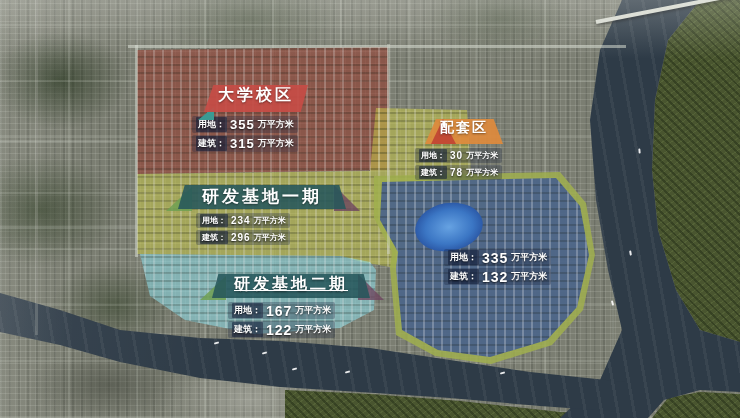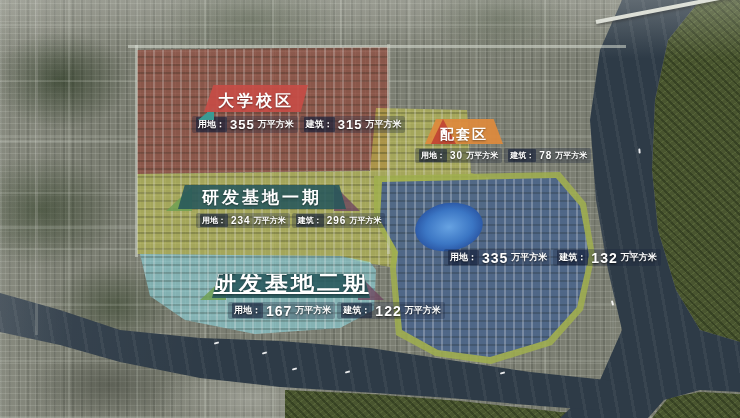--- a/index.html
+++ b/index.html
@@ -79,54 +79,54 @@
     box-shadow:0 2px 3px rgba(0,0,0,.45);}
   .boat{position:absolute;width:5px;height:2px;background:rgba(255,255,255,.9);
     transform:rotate(-14deg);border-radius:1px;}
 
   
   .haze{background:linear-gradient(180deg, rgba(246,246,241,.25), transparent 14%),
     linear-gradient(90deg, rgba(246,246,241,.10), transparent 10%);}
 
   
   .lg{position:absolute;z-index:10;}
-  .banner{position:relative;display:flex;align-items:flex-end;justify-content:center;
+  .banner{position:relative;display:flex;align-items:flex-start;justify-content:center;
     color:#fff;font-weight:700;white-space:nowrap;
     text-shadow:0 1px 2px rgba(0,0,0,.45);}
   .bn-red{background:rgba(198,76,70,.93);}
   .bn-orange{background:rgba(222,138,60,.93);}
   .bn-teal{background:rgba(37,87,91,.88);}
 
   .bn1{margin-left:12px;width:104px;height:27px;font-size:16px;letter-spacing:3px;
     clip-path:polygon(9% 0,100% 0,93% 100%,0 100%);}
   .accent-teal{position:absolute;left:6px;top:22px;width:16px;height:13px;
     background:#3a9a93;clip-path:polygon(0 100%,100% 0,100% 100%);}
 
   .bn2{margin-left:10px;width:78px;height:25px;font-size:14px;letter-spacing:2px;
     clip-path:polygon(14% 0,88% 0,100% 100%,0 100%);}
   .bn2::before{content:"";position:absolute;left:6px;bottom:0;width:0;height:0;
     border-left:12px solid transparent;border-right:13px solid transparent;
     border-bottom:25px solid rgba(190,62,50,.85);}
 
   .bn-teal.bn3{width:168px;height:24px;font-size:17px;letter-spacing:3px;
     clip-path:polygon(4% 0,96% 0,100% 100%,0 100%);}
-  .bn-teal.bn4{width:158px;height:24px;font-size:23px;letter-spacing:3px;
+  .bn-teal.bn4{width:158px;height:24px;font-size:16px;letter-spacing:3px;
     clip-path:polygon(4% 0,96% 0,100% 100%,0 100%);text-decoration:underline;}
   .tri-left{position:absolute;width:26px;height:24px;
     background:rgba(112,160,82,.85);clip-path:polygon(0 100%,100% 0,100% 100%);}
   .tri-right{position:absolute;width:26px;height:26px;
     background:rgba(110,70,95,.80);clip-path:polygon(0 0,100% 100%,0 100%);}
 
   .bn5{margin-left:4px;width:94px;height:26px;font-size:15px;letter-spacing:2px;
     clip-path:polygon(12% 0,88% 0,100% 100%,0 100%);}
   .bn5::before{content:"";position:absolute;left:2px;bottom:0;width:0;height:0;
     border-left:9px solid transparent;border-right:15px solid transparent;
     border-bottom:26px solid rgba(240,176,148,.55);}
 
-  .stats{margin-top:4px;display:flex;flex-direction:row;gap:2px;}
+  .stats{margin-top:4px;display:flex;flex-direction:column;gap:2px;}
   .stat-line{display:flex;align-items:center;gap:3px;width:max-content;
     color:#fff;font-weight:700;background:rgba(22,34,60,.30);
     padding:1px 4px;border-radius:2px;text-shadow:0 1px 2px rgba(0,0,0,.7);}
   .k{font-size:9px;background:rgba(16,28,54,.55);padding:1px 2px;border-radius:1px;}
   .v{font-size:13px;letter-spacing:1px;line-height:1;}
   .u{font-size:9px;}
   .sm .k{font-size:8px;}
   .sm .v{font-size:10px;}
   .sm .u{font-size:8px;}
   .md .v{font-size:14px;}

